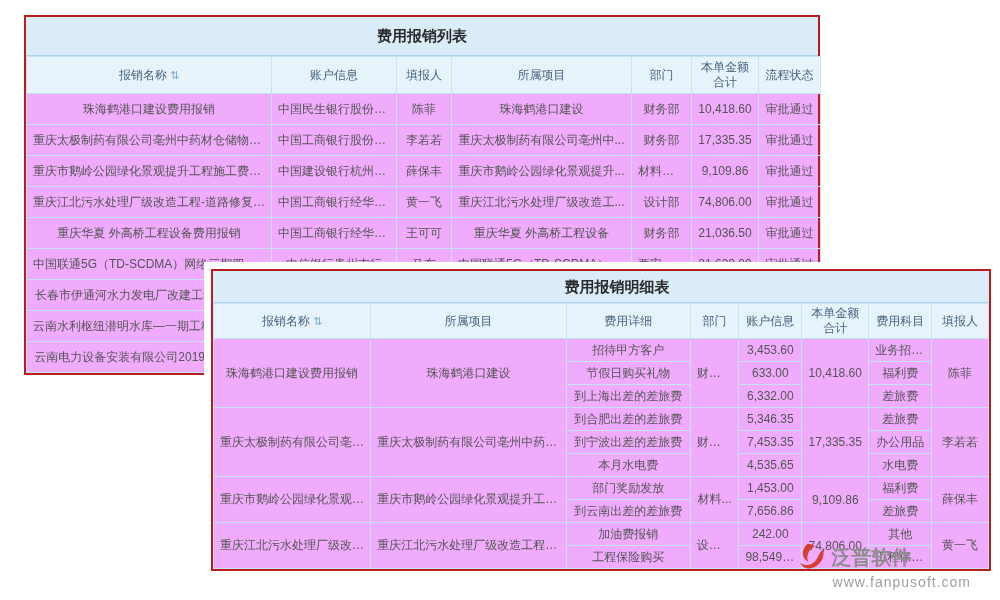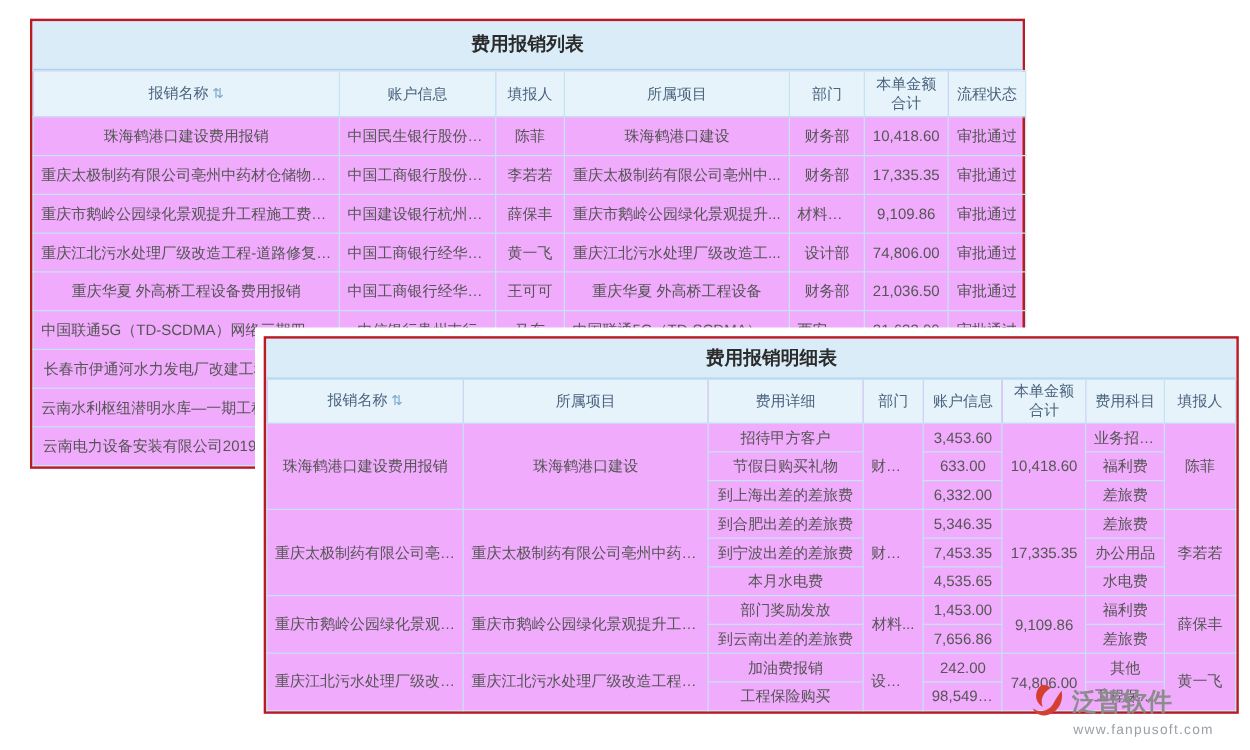--- a/index.html
+++ b/index.html
@@ -32,21 +32,21 @@
   .detail-frame td{height:22px;color:#555;}
   .c-link{color:#2b7bd3;cursor:pointer;}
   .c-status{color:#04a456;cursor:pointer;}
   .al{text-align:center;}
   .ac{text-align:center;}
   .ar{text-align:center;}
   .sort-ic{color:#7aa8cc;font-size:11px;margin-left:3px;cursor:pointer;}
   .logo{position:absolute;right:29px;bottom:10px;}
   .logo-row{display:flex;align-items:center;gap:5px;}
   .logo-text{font-size:20px;font-weight:bold;color:#8c8c8c;}
-  .logo-url{font-size:11px;color:#9aa0a6;margin-top:2px;letter-spacing:1px;padding-left:36px;text-align:center;}
+  .logo-url{font-size:14px;color:#9aa0a6;margin-top:2px;letter-spacing:1px;padding-left:36px;text-align:center;}
   .logo-ic{display:inline-flex;}
 </style>
 </head>
 <body>
 
 <div class="panel list-panel">
   <div class="tbl-frame list-frame">
     <div class="tbl-title">费用报销列表</div>
     <table>
       <colgroup>

